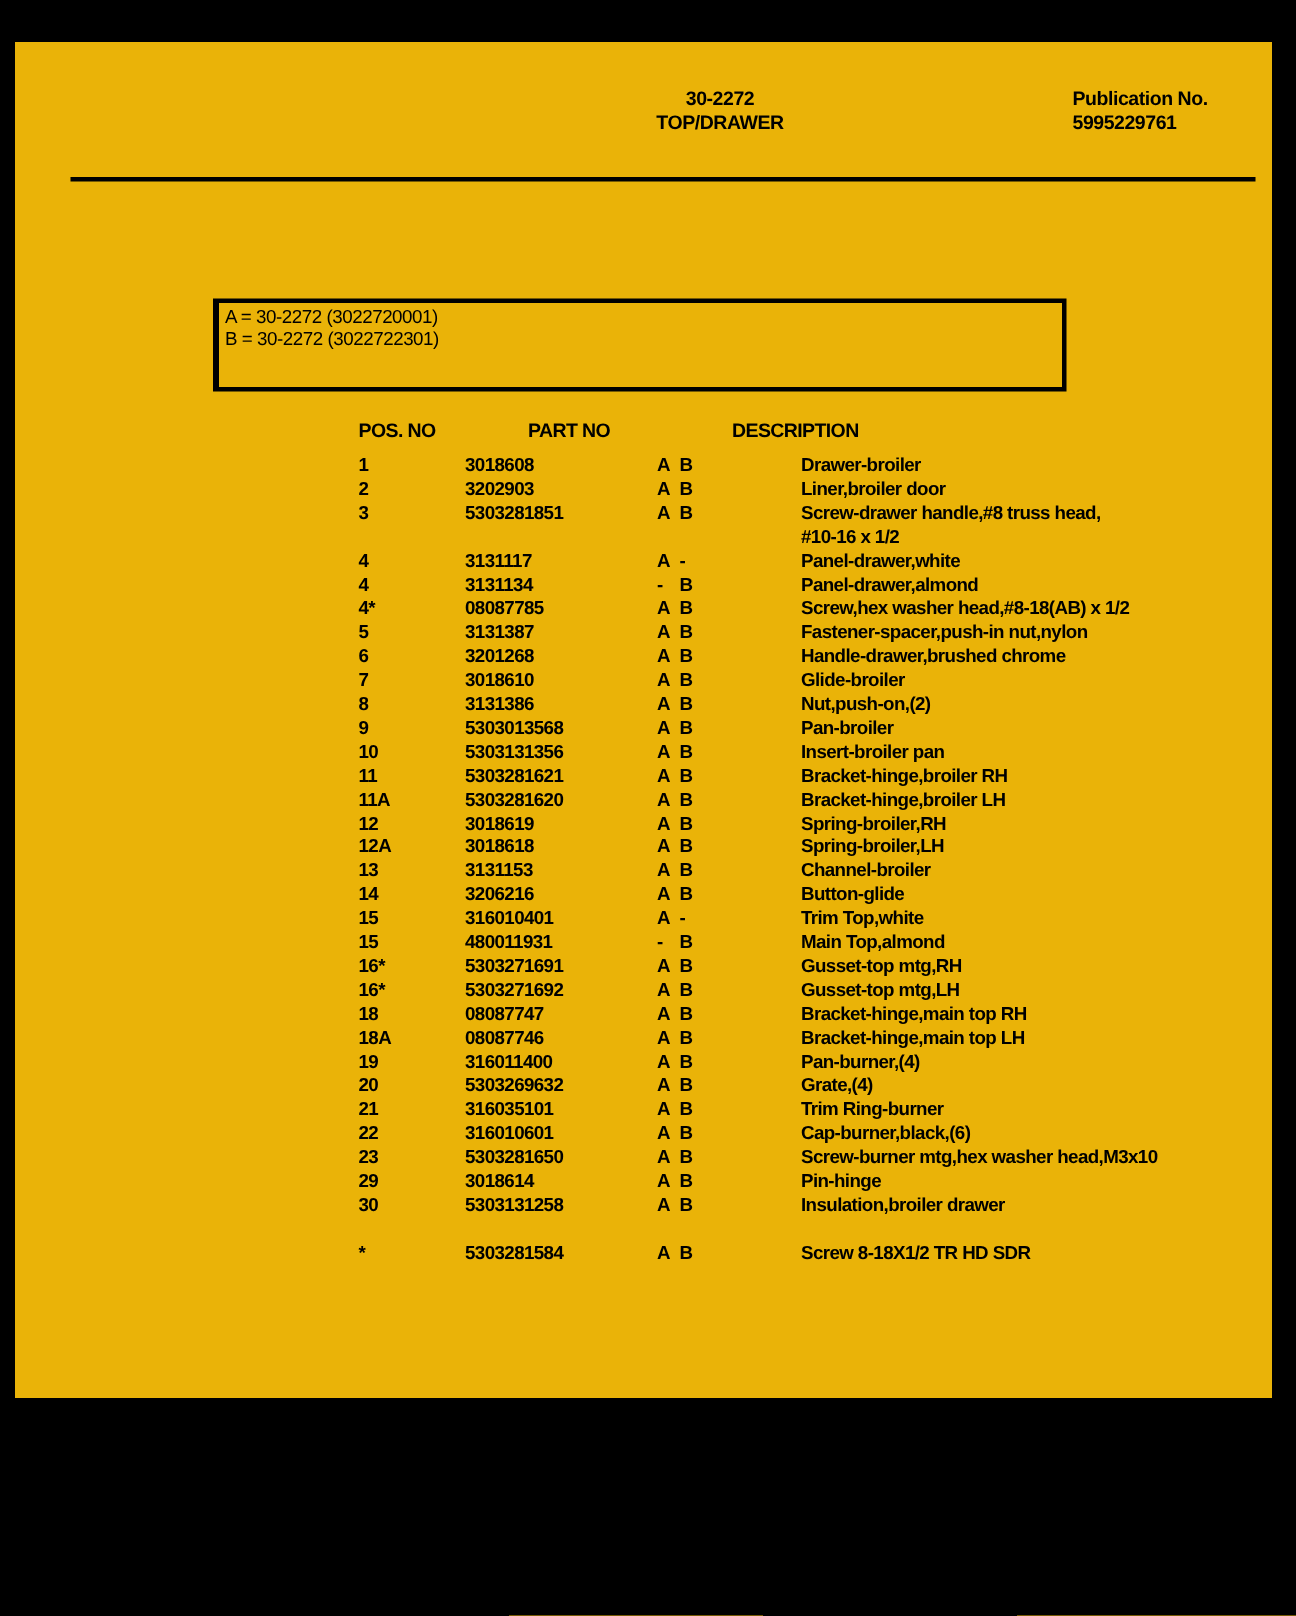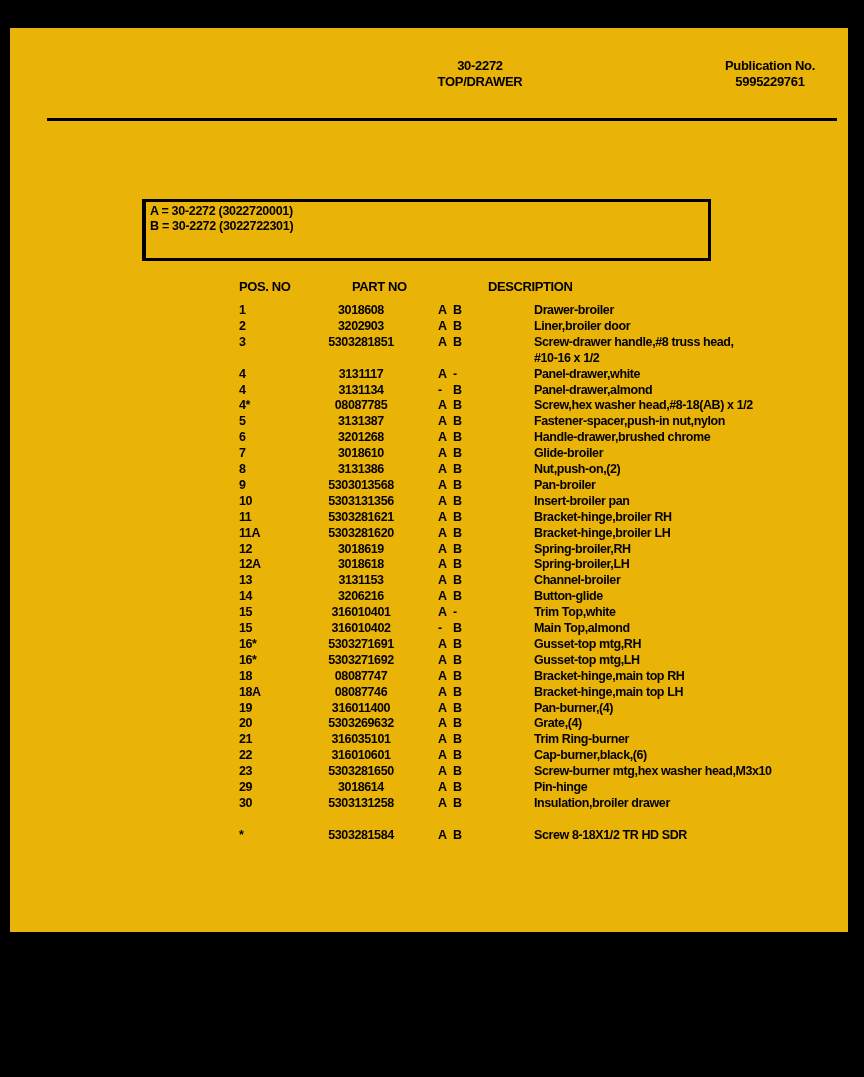--- a/index.html
+++ b/index.html
@@ -5,35 +5,35 @@
     html, body { margin: 0; padding: 0; }
     body {
       width: 864px; height: 1077px; background: #000; position: relative; overflow: hidden;
       font-family: "Liberation Sans", sans-serif; color: #000;
     }
     .page {
       position: absolute; left: 10px; top: 28px; width: 838px; height: 904px;
       background: #eab308;
     }
     .hdr-center { position: absolute; left: 410px; top: 30px; width: 120px; text-align: center; font-weight: bold; font-size: 13px; line-height: 16px; letter-spacing: -0.3px; }
-    .hdr-right { position: absolute; left: 705px; top: 30px; width: 110px; text-align: center; font-weight: bold; font-size: 13px; line-height: 16px; letter-spacing: -0.3px; }
+    .hdr-right { position: absolute; left: 705px; top: 30px; width: 110px; text-align: left; font-weight: bold; font-size: 13px; line-height: 16px; letter-spacing: -0.3px; }
     .hdr-rule { position: absolute; left: 37px; top: 90px; width: 790px; height: 3px; background: #000; }
     .model-box {
       position: absolute; left: 132px; top: 171px; width: 562px; height: 56px;
       border: 3px solid #000; border-left-width: 4px;
     }
-    .model-line { position: absolute; left: 4px; font-weight: bold; font-size: 12.5px; letter-spacing: -0.3px; }
+    .model-line { position: absolute; left: 4px; font-weight: normal; font-size: 12.5px; letter-spacing: -0.3px; }
     .model-line.a { top: 2px; }
     .model-line.b { top: 17px; }
     .col-head { position: absolute; top: 251px; font-weight: bold; font-size: 13px; letter-spacing: -0.4px; }
     .table { position: absolute; left: 0; top: 0; }
     .row { position: absolute; left: 0; height: 16px; font-weight: bold; font-size: 12.5px; letter-spacing: -0.4px; white-space: nowrap; }
     .row span { position: absolute; top: 0; }
     .c-pos { left: 229px; }
-    .c-part { left: 300px; width: 102px; text-align: center; }
+    .c-part { left: 300px; width: 102px; text-align: left; }
     .c-a { left: 428px; }
     .c-b { left: 443px; }
     .c-desc { left: 478px; margin-left: 46px; }
     .legend { position: absolute; left: 80px; top: 958px; font-weight: bold; font-size: 12.5px; line-height: 14px; letter-spacing: -0.5px; }
     .footer-page { position: absolute; left: 444px; top: 1028px; font-weight: bold; font-size: 16px; }
     .footer-date { position: absolute; left: 790px; top: 1034px; font-weight: bold; font-size: 16px; letter-spacing: -0.4px; margin-left: 40px; }
     .foot-rule { position: absolute; left: 320px; top: 1053px; width: 510px; height: 1px; background: #000; }
   </style>
 </head>
 <body>
@@ -194,21 +194,21 @@
       </div>
       <div class="row" style="top: 577.1px;">
         <span class="c-pos">15</span>
         <span class="c-part">316010401</span>
         <span class="c-a">A</span>
         <span class="c-b">-</span>
         <span class="c-desc">Trim Top,white</span>
       </div>
       <div class="row" style="top: 593px;">
         <span class="c-pos">15</span>
-        <span class="c-part">316010402</span>
+        <span class="c-part">480011931</span>
         <span class="c-a">-</span>
         <span class="c-b">B</span>
         <span class="c-desc">Main Top,almond</span>
       </div>
       <div class="row" style="top: 608.9px;">
         <span class="c-pos">16*</span>
         <span class="c-part">5303271691</span>
         <span class="c-a">A</span>
         <span class="c-b">B</span>
         <span class="c-desc">Gusset-top mtg,RH</span>

